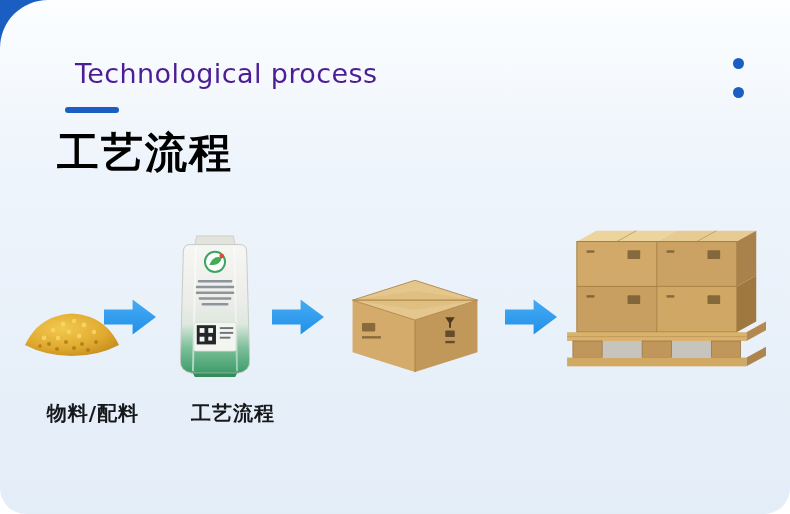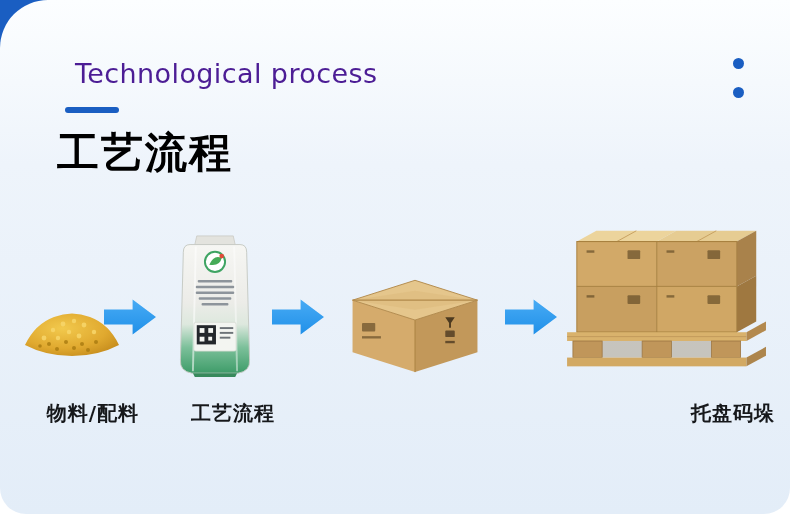--- a/index.html
+++ b/index.html
@@ -214,15 +214,14 @@
         <g fill="#c0965a" stroke="#9a7440" stroke-width="0.8">
           <rect x="8" y="120" width="30" height="17"></rect>
           <rect x="79" y="120" width="30" height="17"></rect>
           <rect x="150" y="120" width="30" height="17"></rect>
         </g>
 
         <rect x="2" y="137" width="184" height="9" fill="#d2a963"></rect>
         <polygon points="186,137 206,126 206,135 186,146" fill="#ad854c"></polygon>
       </svg>
     </div>
-    <div class="step-label">托盘码垛</div>
   </div>
 </div>
 
 </body></html>

